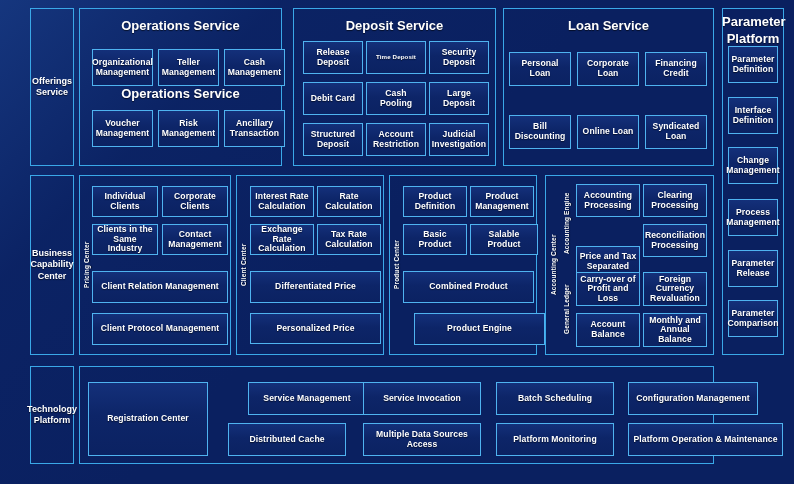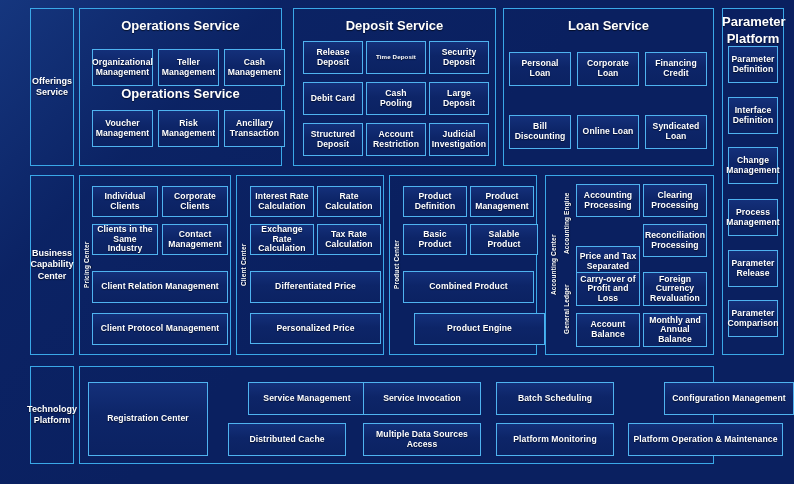--- a/index.html
+++ b/index.html
@@ -291,21 +291,21 @@
   </div>
   <div class="panel leaf" style="left:363px; top:423px; width:118px; height:33px;">
     <span>Multiple Data Sources Access</span>
   </div>
   <div class="panel leaf" style="left:496px; top:382px; width:118px; height:33px;">
     <span>Batch Scheduling</span>
   </div>
   <div class="panel leaf" style="left:496px; top:423px; width:118px; height:33px;">
     <span>Platform Monitoring</span>
   </div>
-  <div class="panel leaf" style="left:664px; top:382px; width:130px; height:33px;">
+  <div class="panel leaf" style="left:628px; top:382px; width:130px; height:33px;">
     <span>Configuration Management</span>
   </div>
   <div class="panel leaf" style="left:628px; top:423px; width:155px; height:33px;">
     <span>Platform Operation &amp; Maintenance</span>
   </div>
 
   <div class="panel outline" style="left:722px; top:8px; width:62px; height:347px;"></div>
   <div class="group-title" style="left:722px; top:14px; width:62px; white-space:normal; line-height:1.3;">
     <span>Parameter Platform</span>
   </div>

